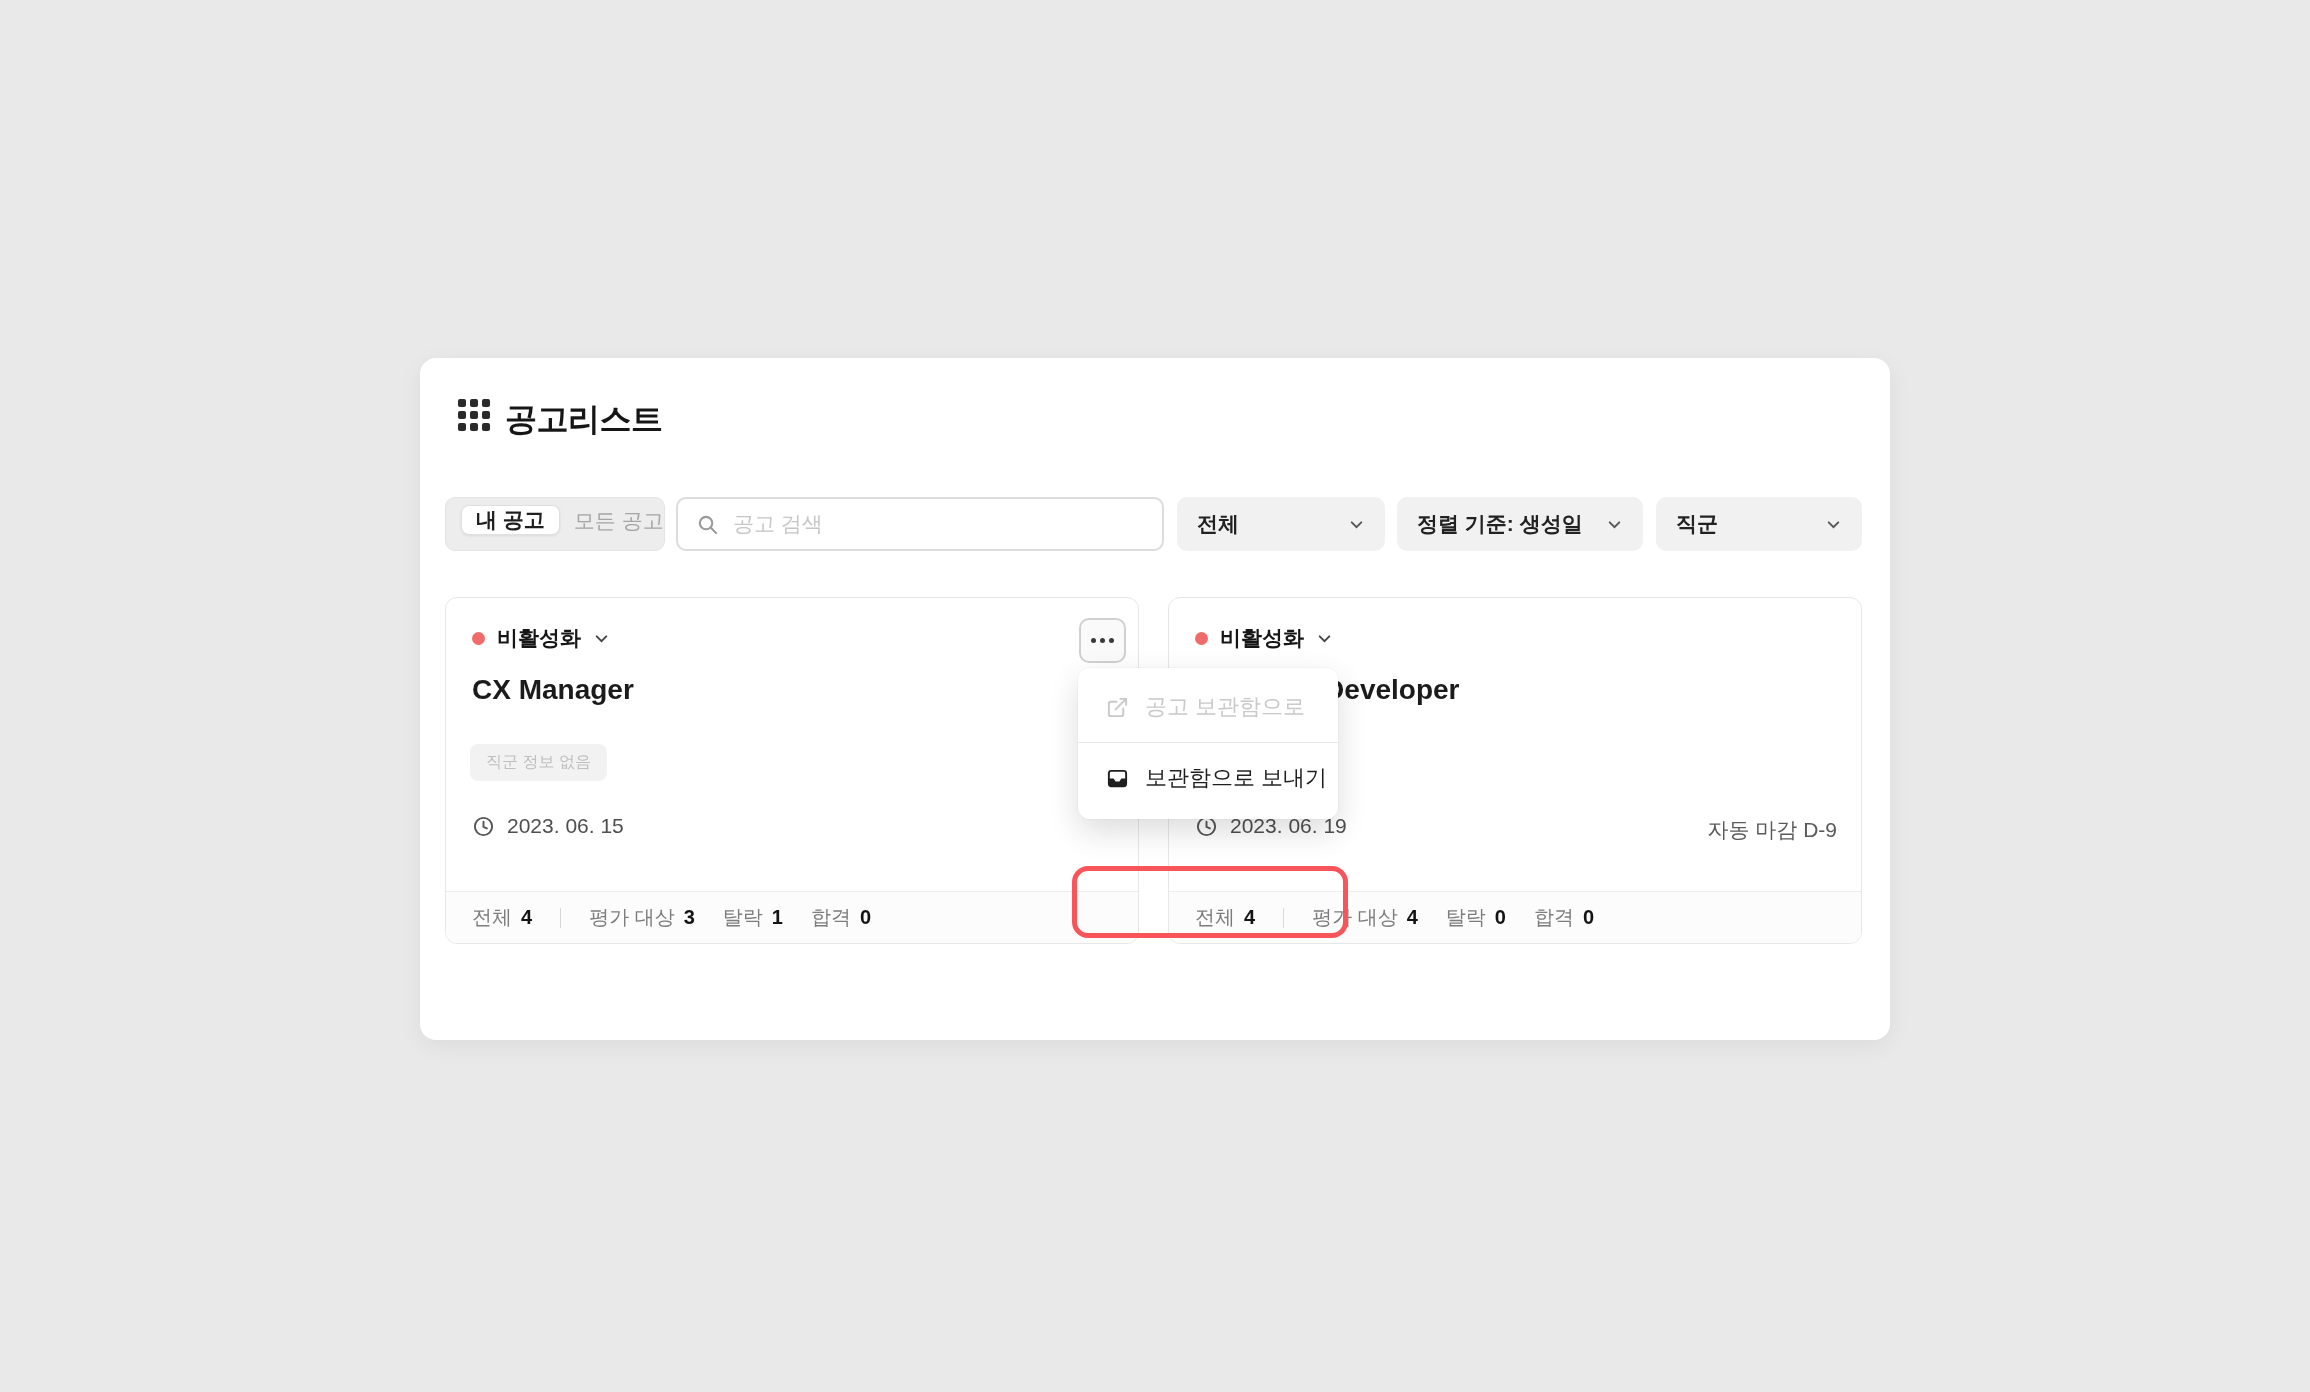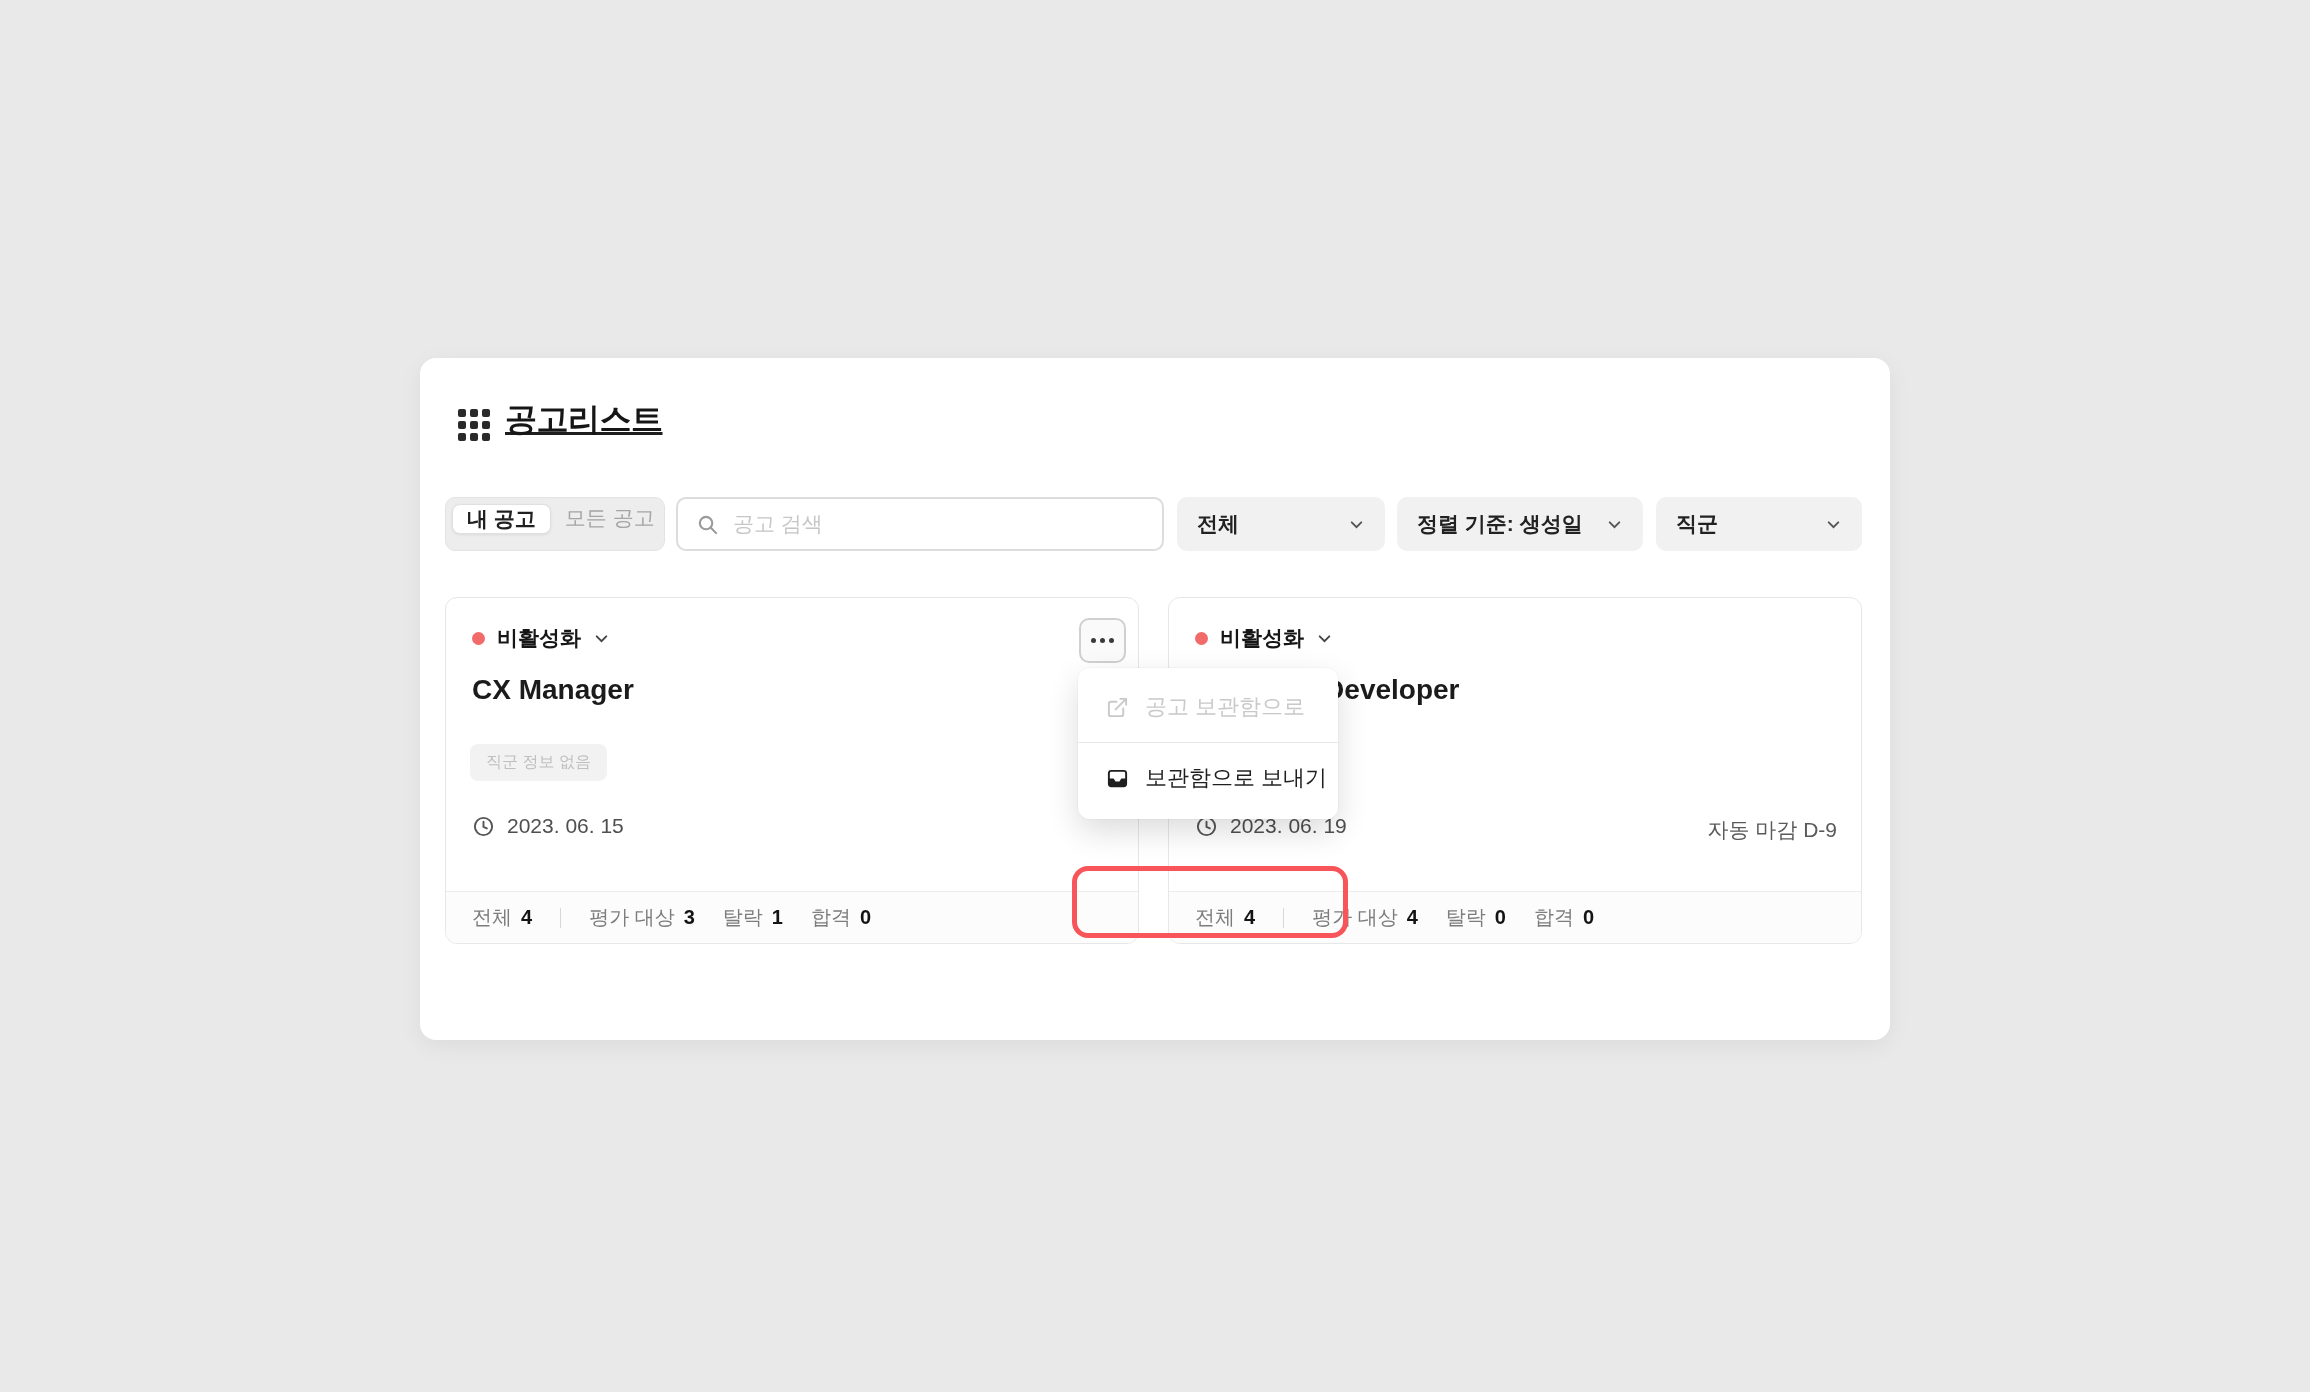--- a/index.html
+++ b/index.html
@@ -10,31 +10,31 @@
     color:#1f1f1f;
     position:relative;
     overflow:hidden;
   }
   .panel {
     position:absolute; left:420px; top:358px; width:1470px; height:682px;
     background:#ffffff; border-radius:16px;
     box-shadow:0 6px 24px rgba(0,0,0,0.06);
   }
   
-  .header { position:absolute; left:37px; top:40px; height:44px; display:flex; align-items:flex-end; gap:14px;text-decoration:underline; }
+  .header { position:absolute; left:37px; top:40px; height:44px; display:flex; align-items:flex-start; gap:14px; }
   .grid-icon { width:34px; height:34px; display:grid; grid-template-columns:repeat(3,8px); grid-template-rows:repeat(3,8px); gap:4px; align-content:center; justify-content:center; }
   .grid-icon i { background:#2a2a2a; border-radius:2px; }
   .page-title { font-size:32px; font-weight:700; letter-spacing:-0.5px; color:#161616; }
 
   
   .controls { position:absolute; left:0; top:139px; width:100%; height:54px; }
   .segmented {
     position:absolute; left:25px; top:0; height:54px; width:220px;
     background:#ededed; border:1px solid #e3e3e3; border-radius:10px;
-    display:flex; align-items:flex-start; padding:6px;
+    display:flex; align-items:flex-end; padding:15px;
   }
   .seg-tab { flex:1; display:flex; align-items:center; justify-content:center; font-size:21px; border-radius:8px; cursor:pointer; white-space:nowrap; padding:0 14px; }
   .seg-tab.active { background:#ffffff; border:1px solid #e0e0e0; box-shadow:0 1px 3px rgba(0,0,0,0.08); font-weight:700; color:#1f1f1f; }
   .seg-tab.inactive { color:#a5a5a5; font-weight:500; }
   .search-box {
     position:absolute; left:256px; top:0; width:488px; height:54px;
     background:#fff; border:2px solid #dcdcdc; border-radius:10px;
     display:flex; align-items:center; gap:14px; padding:17px 18px;
   }
   .search-box input { border:none; outline:none; flex:1; font-size:21px; color:#333; font-family:inherit; background:transparent; }

